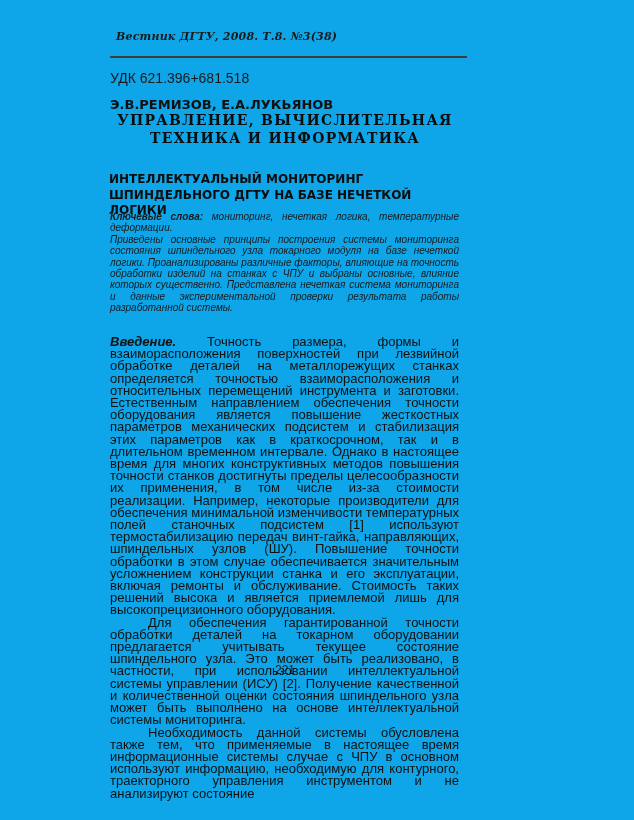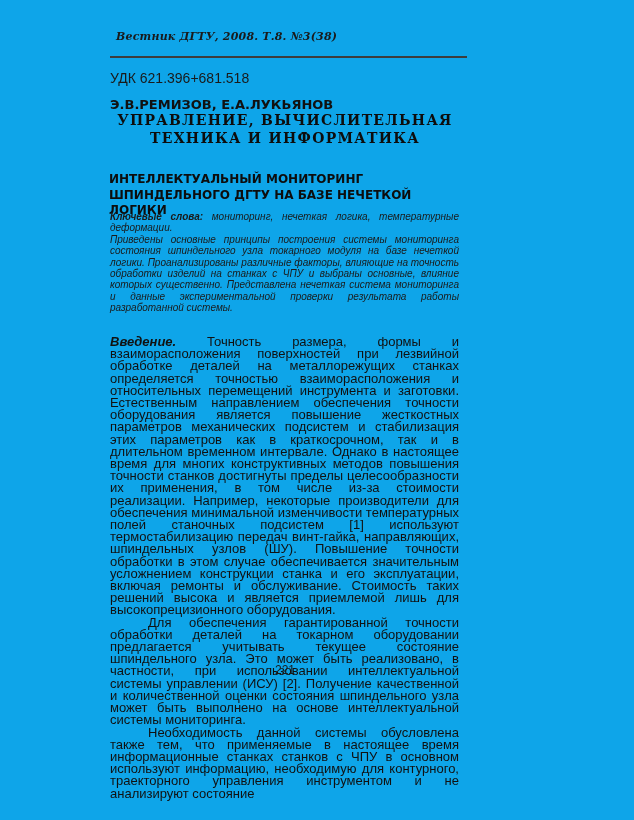--- a/index.html
+++ b/index.html
@@ -145,18 +145,18 @@
 ШПИНДЕЛЬНОГО ДГТУ НА БАЗЕ НЕЧЕТКОЙ  ЛОГИКИ</div>
 
   <div class="abstract-block">
     <p><span class="keywords-label">Ключевые слова:</span><span> мониторинг, нечеткая логика, температурные деформации.</span></p>
     <p>Приведены основные принципы построения системы мониторинга состояния шпиндельного узла токарного модуля на базе нечеткой логики. Проанализированы различные факторы, влияющие на точность обработки изделий на станках с ЧПУ и выбраны основные, влияние которых существенно. Представлена нечеткая система мониторинга и данные экспериментальной проверки результата работы разработанной системы.</p>
   </div>
 
   <div class="body-block">
     <p><span class="lead">Введение.</span><span> Точность размера, формы и взаиморасположения поверхностей при лезвийной обработке деталей на металлорежущих станках определяется точностью взаиморасположения и относительных перемещений инструмента и заготовки. Естественным направлением обеспечения точности оборудования является повышение жесткостных параметров механических подсистем и стабилизация этих параметров как в краткосрочном, так и в длительном временном интервале. Однако в настоящее время для многих конструктивных методов повышения точности станков достигнуты пределы целесообразности их применения, в том числе из-за стоимости реализации. Например, некоторые производители для обеспечения минимальной изменчивости температурных полей станочных подсистем [1] используют термостабилизацию передач винт-гайка, направляющих, шпиндельных узлов (ШУ). Повышение точности обработки в этом случае обеспечивается значительным усложнением конструкции станка и его эксплуатации, включая ремонты и обслуживание. Стоимость таких решений высока и является приемлемой лишь для высокопрецизионного оборудования.</span></p>
     <p class="indent">Для обеспечения гарантированной точности обработки деталей на токарном оборудовании предлагается учитывать текущее состояние шпиндельного узла. Это может быть реализовано, в частности, при использовании интеллектуальной системы управлении (ИСУ) [2]. Получение качественной и количественной оценки состояния шпиндельного узла может быть выполнено на основе интеллектуальной системы мониторинга.</p>
-    <p class="indent">Необходимость данной системы обусловлена также тем, что применяемые в настоящее время информационные станках станков с ЧПУ в основном используют информацию, необходимую для контурного, траекторного управления инструментом и не анализируют состояние</p>
+    <p class="indent">Необходимость данной системы обусловлена также тем, что применяемые в настоящее время информационные системы случае с ЧПУ в основном используют информацию, необходимую для контурного, траекторного управления инструментом и не анализируют состояние</p>
   </div>
 
   <div class="page-number">221</div>
 
 </div>
 
 </body></html>

